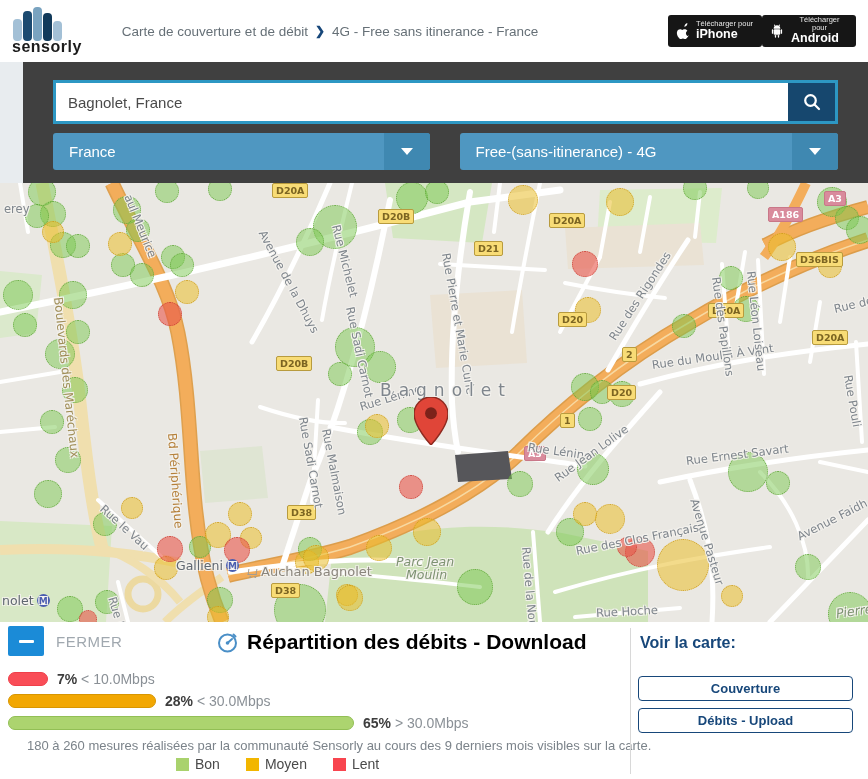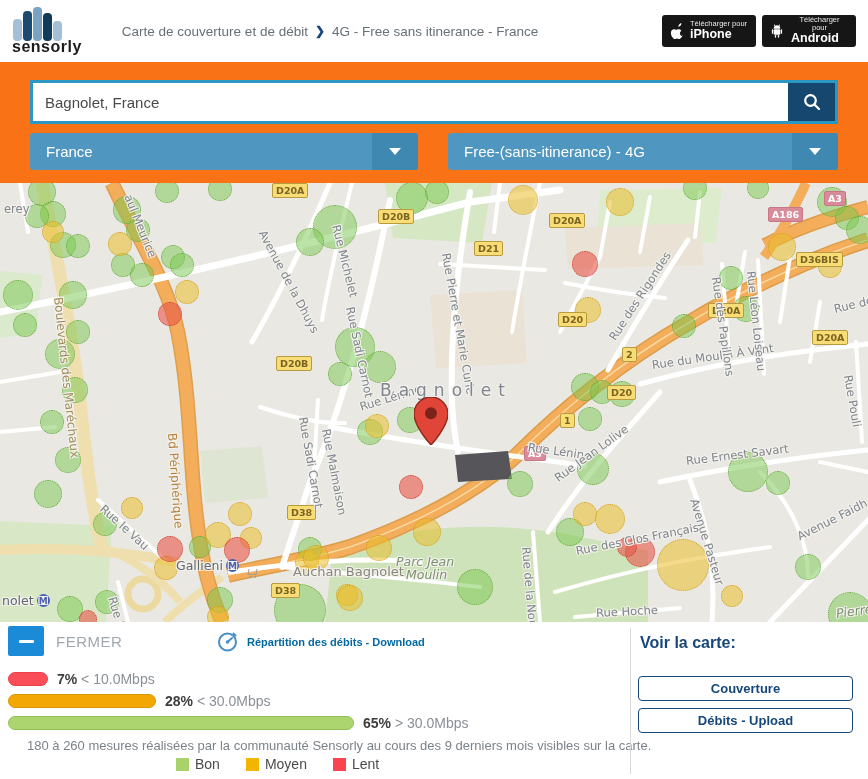--- a/index.html
+++ b/index.html
@@ -5,29 +5,29 @@
   * { box-sizing: border-box; margin: 0; padding: 0; }
   html,body { width: 868px; height: 779px; overflow: hidden;
     font-family: "Liberation Sans", sans-serif; background: #e8ecef; }
 
   
   .header { height: 62px; background: #fff; display: flex; align-items: center; }
   .logo { margin-left: 12px; display: flex; flex-direction: column; align-items: flex-start; }
   .logo-text { font-size: 16px; font-weight: bold; color: #1b1b1b; letter-spacing: .5px; margin-top: -3px; }
   .breadcrumb { margin-left: 40px; font-size: 13.5px; color: #667077; display: flex; align-items: center; gap: 7px; }
   .crumb-sep { color: #17477a; font-weight: bold; font-size: 12px; }
-  .app-buttons { margin-left: auto; margin-right: 12px; display: flex; gap: 6px; }
+  .app-buttons { margin-left: auto; margin-right: 12px; display: flex; gap: 0; }
   .app-btn { background: #161616; border: none; border-radius: 3px; width: 94px; height: 32px;
     display: flex; align-items: center; gap: 7px; padding: 0 8px; cursor: pointer; }
   .app-btn .txt { display: flex; flex-direction: column; align-items: flex-start; line-height: 1.1; }
   .app-btn .small { font-size: 7.5px; color: #e8e8e8; }
   .app-btn .big { font-size: 12.5px; font-weight: bold; color: #fff; }
 
   
-  .search-section { background: #f97316; padding: 18px 30px 13px; }
+  .search-section { background: #404040; padding: 18px 30px 13px; margin-left: 23px; }
   .search-wrap { display: flex; height: 44px; border: 3px solid #2d97c3; background: #fff; }
   .search-wrap input { flex: 1; border: none; outline: none; padding: 0 12px; font-size: 15px;
     color: #4a4a4a; font-family: "Liberation Sans", sans-serif; }
   .search-btn { width: 47px; background: #16476e; border: none; cursor: pointer;
     display: flex; align-items: center; justify-content: center; }
   .filters { display: flex; margin-top: 9px; border-radius: 10px; }
   .dropdown { height: 37px; background: #4f97c1; border-radius: 3px; display: flex; align-items: center;
     color: #fff; font-size: 15px; cursor: pointer; overflow: hidden; }
   .dropdown .lbl { flex: 1; padding-left: 16px; }
   .dropdown .cap { width: 46px; height: 100%; background: #3f88b1; display: flex; align-items: center; justify-content: center; }
@@ -51,37 +51,37 @@
     text-shadow: -1px -1px 0 #f4f2ee, 1px -1px 0 #f4f2ee, -1px 1px 0 #f4f2ee, 1px 1px 0 #f4f2ee; }
   .street { font-size: 11.5px; color: #7e858c; }
   .roadtan { font-size: 12px; color: #a08e58; }
   .roadorange { font-size: 12px; color: #b5803a; }
   .city { font-size: 17px; color: #7f868d; letter-spacing: 7px; }
   .park { font-size: 12.5px; font-style: italic; color: #7e9272; }
   .metro { font-size: 12.5px; color: #5f6770; display: flex; align-items: center; }
   .metro-icon { display: inline-flex; align-items: center; justify-content: center; width: 13px; height: 13px;
     border-radius: 50%; border: 2px solid #4a5db0; color: #4a5db0; background: #fff;
     font-size: 9px; font-weight: bold; margin-left: 3px; }
-  .poi { font-size: 13px; color: #8a857c; display: flex; align-items: center; gap: 32px; }
+  .poi { font-size: 13px; color: #8a857c; display: flex; align-items: center; }
   .cart-icon { display: inline-block; width: 9px; height: 6px; margin-right: 4px; position: relative;
     border-bottom: 1px solid #a39d93; border-left: 1px solid #a39d93; border-right: 1px solid #a39d93; transform: skewX(-8deg); }
   .cart-icon::after { content: ""; position: absolute; left: 1px; top: 7px; width: 2px; height: 2px;
     border-radius: 50%; background: #a39d93; box-shadow: 5px 0 #a39d93; }
   .marker { position: absolute; }
 
   
   .panel { position: relative; width: 868px; height: 159px; background: #fff; }
   .fermer { position: absolute; left: 8px; top: 4px; display: flex; align-items: center; gap: 12px;
     background: none; border: none; cursor: pointer; }
   .fermer .sq { width: 36px; height: 30px; background: #1b8bd7; border-radius: 2px;
     display: flex; align-items: center; justify-content: center; }
   .fermer .minus { width: 15px; height: 3px; background: #fff; border-radius: 1px; }
   .fermer .lbl { font-size: 15px; color: #a0a8af; letter-spacing: .5px; }
   .stats-title { position: absolute; left: 216px; top: 8px; display: flex; align-items: center; gap: 8px;
-    font-size: 11px; font-weight: bold; color: #0369a1; }
+    font-size: 21px; font-weight: bold; color: #000000; }
   #bars { position: absolute; left: 8px; top: 50px; }
   .bar-row { display: flex; align-items: center; margin-bottom: 8px; height: 14px; }
   .pill { height: 14px; border-radius: 7px; border: 1px solid transparent; margin-right: 9px; }
   .bar-text { font-size: 14px; color: #8a9096; }
   .bar-text b { color: #3d3d3d; }
   .note { position: absolute; left: 27px; top: 116px; font-size: 13px; color: #7b838a; }
   #legend { position: absolute; left: 176px; top: 134px; display: flex; gap: 26px; }
   .leg-item { display: flex; align-items: center; gap: 6px; font-size: 14px; color: #4a4a4a; }
   .leg-swatch { width: 13px; height: 13px; }
   .vdivider { position: absolute; left: 630px; top: 6px; width: 1px; height: 146px; background: #d8d8d8; }

